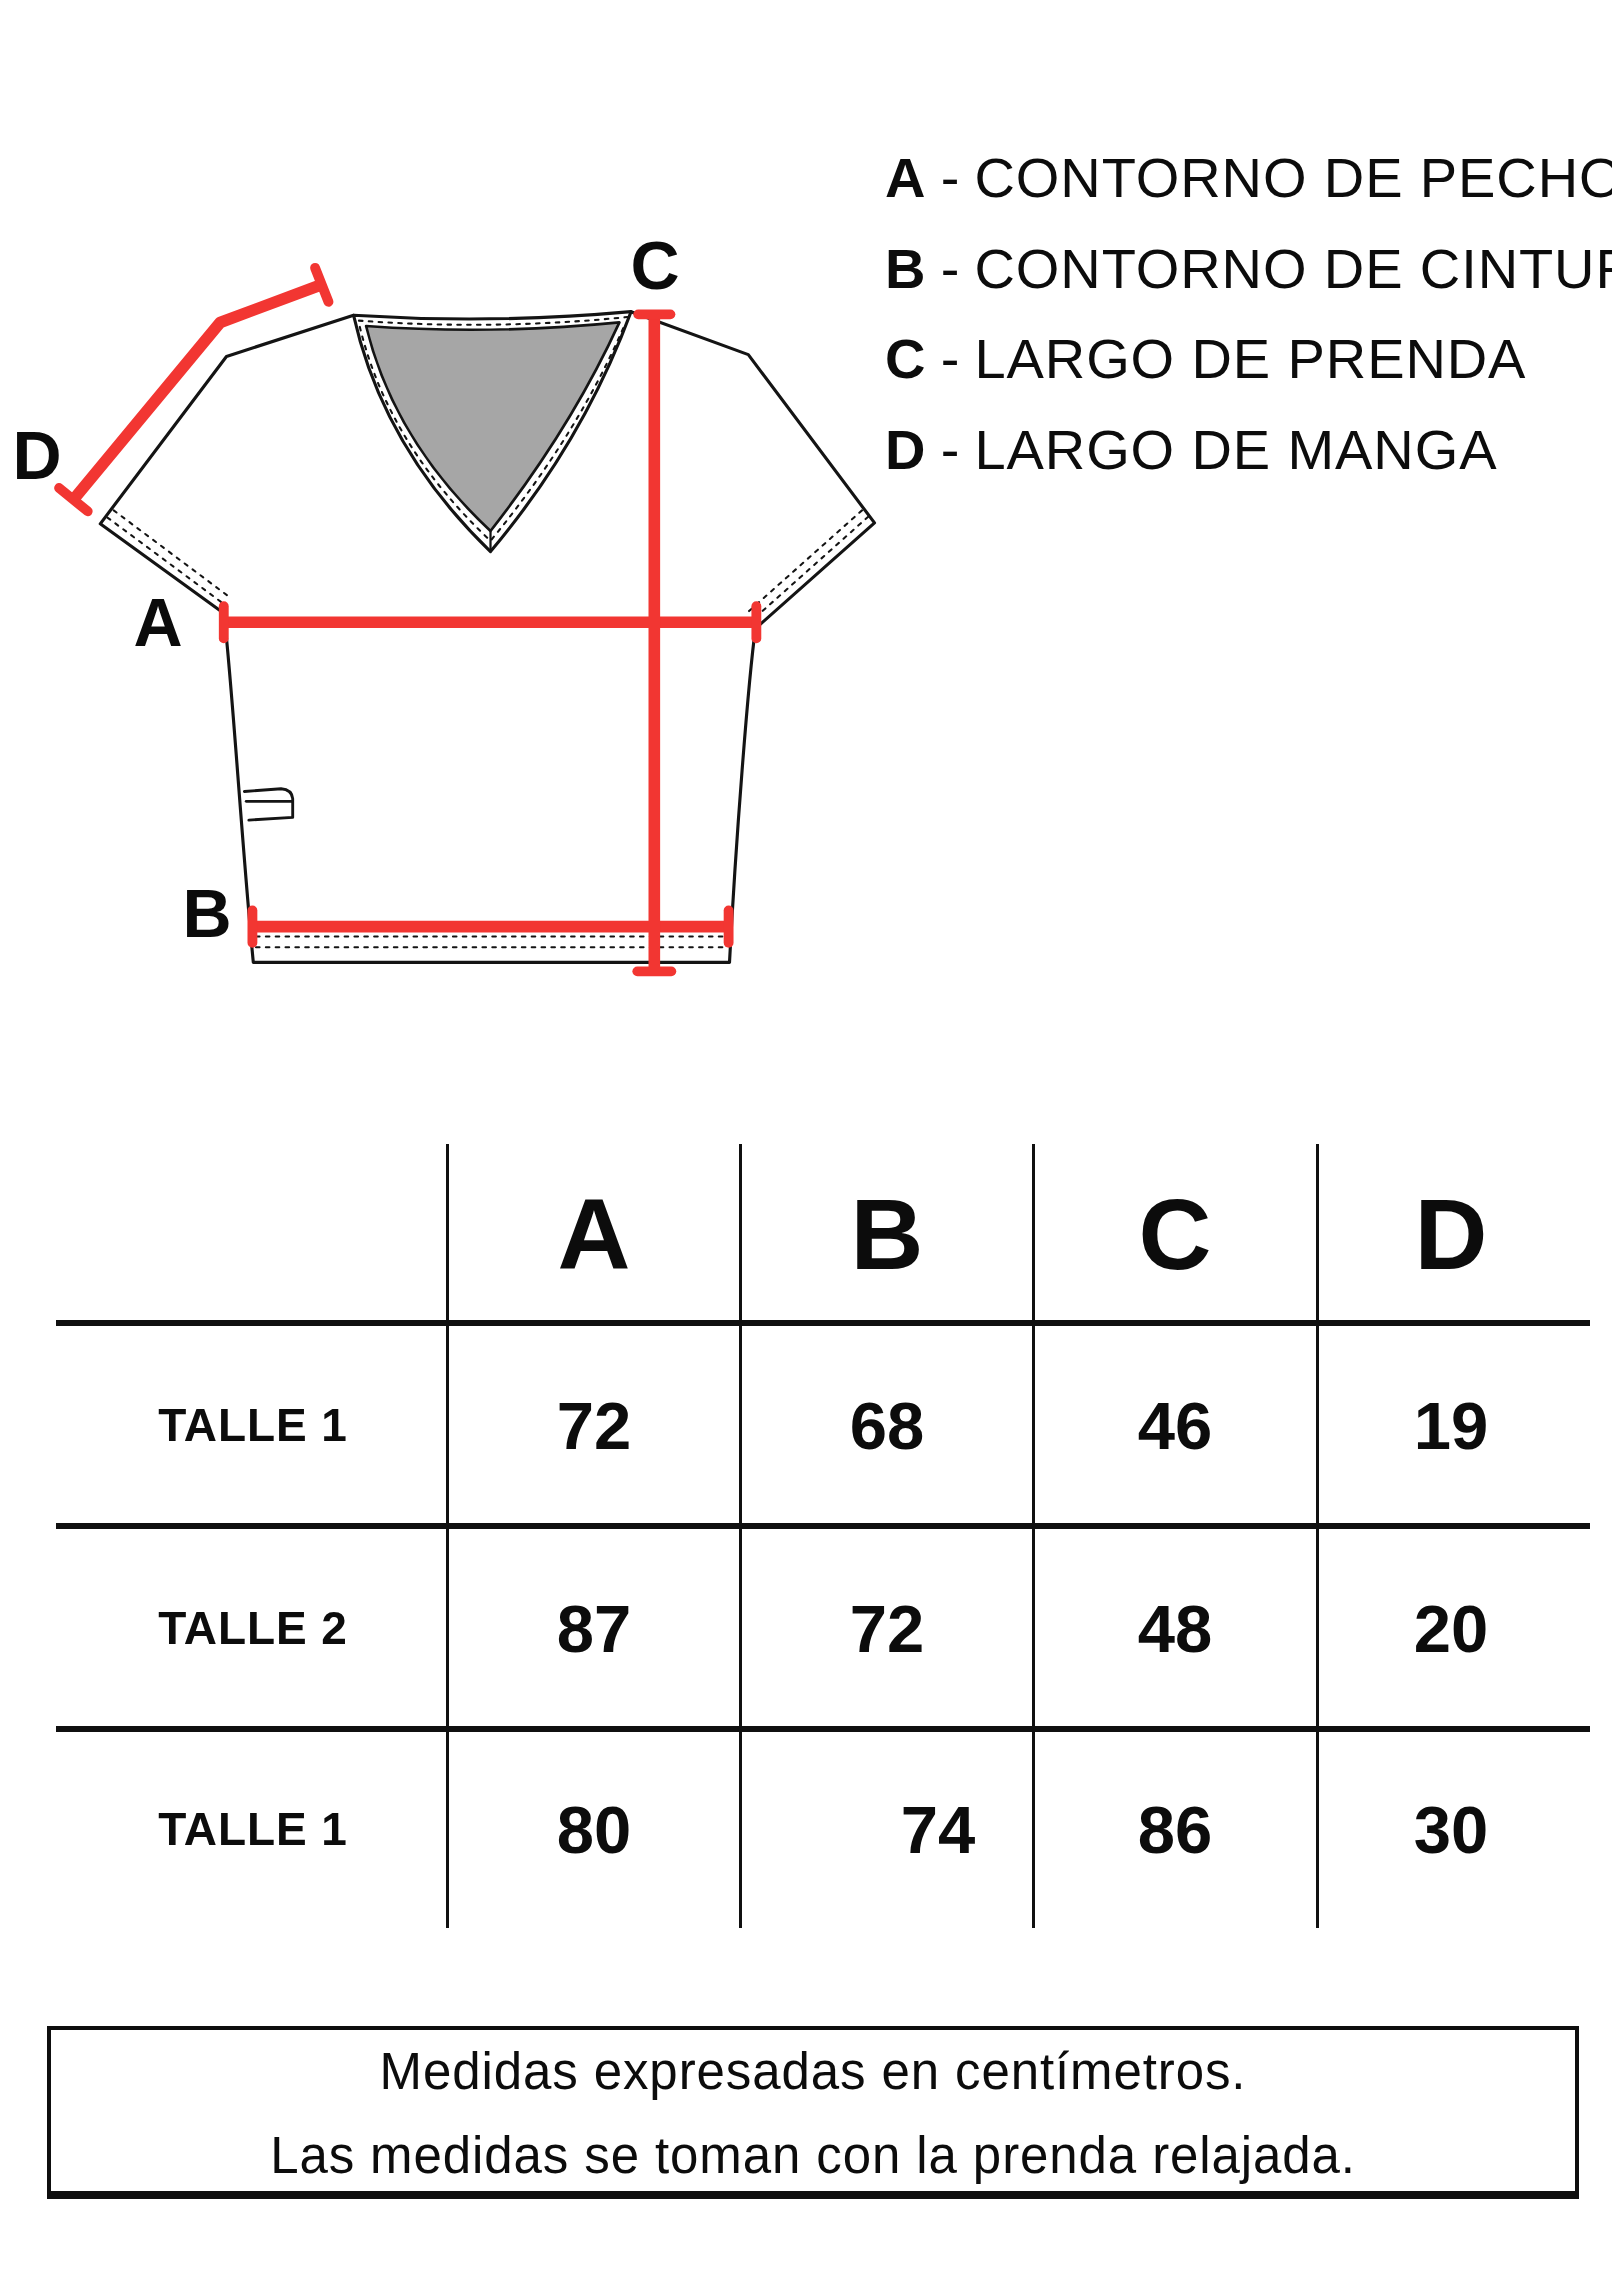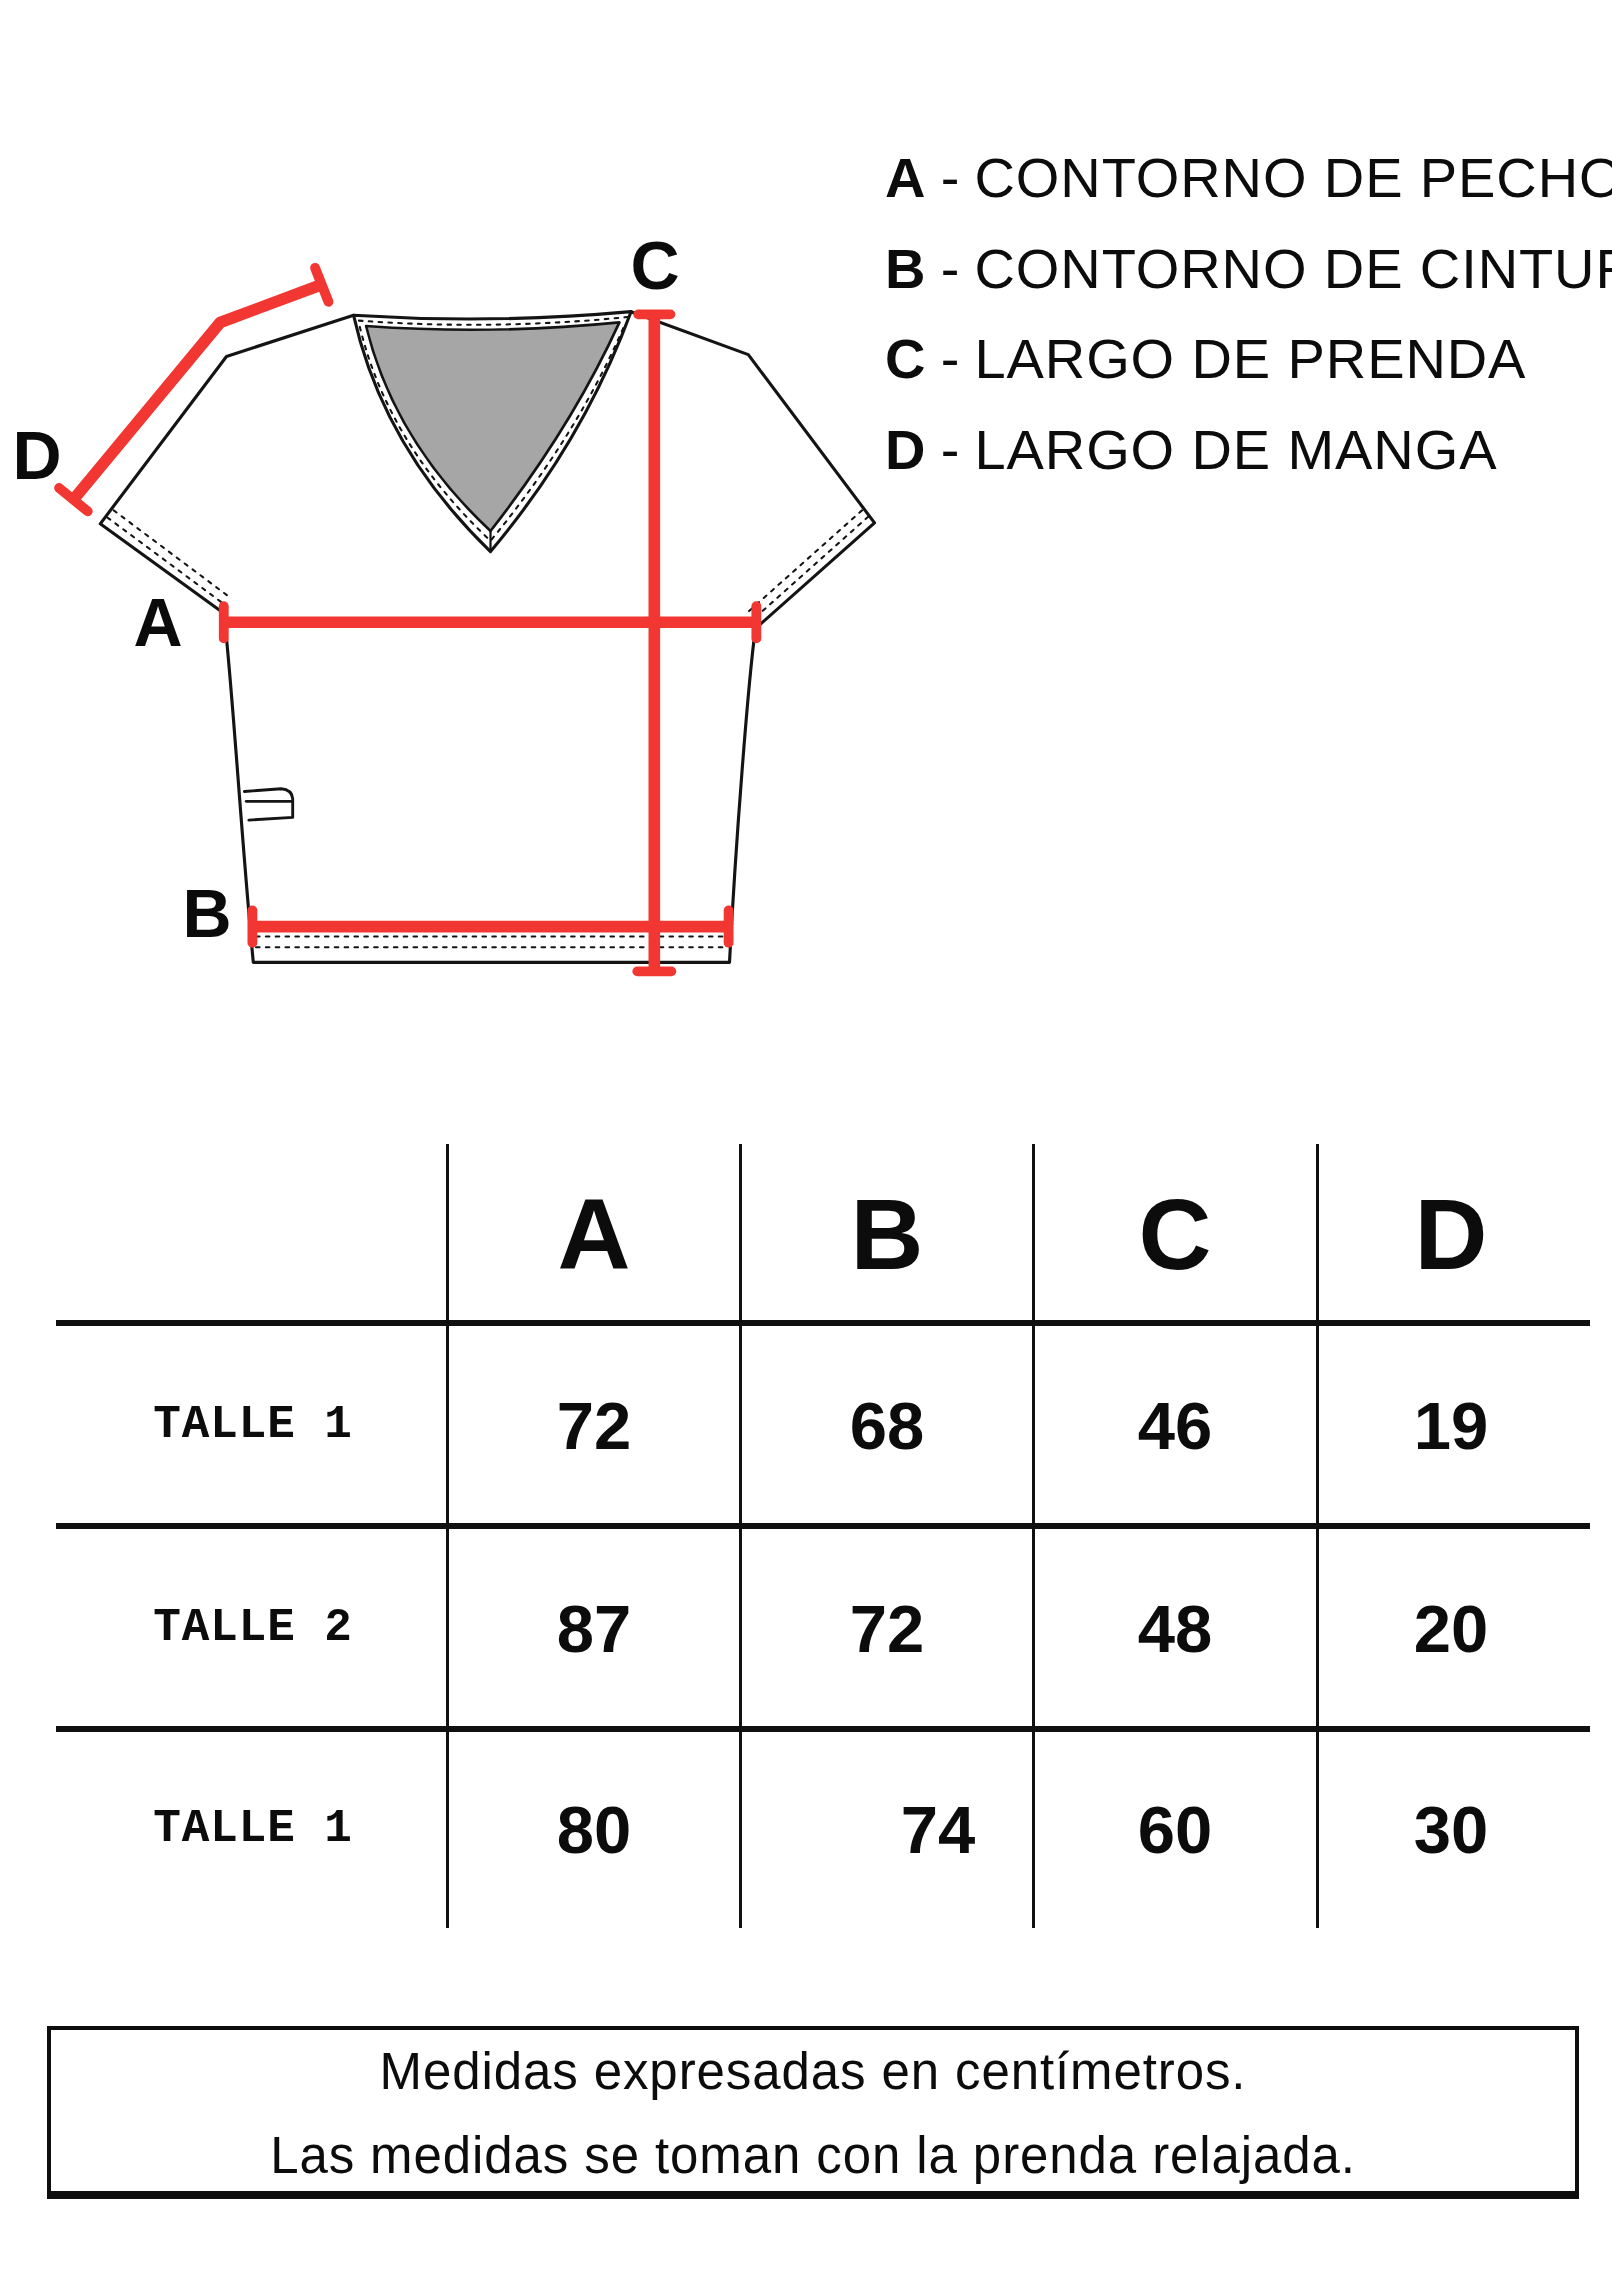--- a/index.html
+++ b/index.html
@@ -20,21 +20,21 @@
   .diagram-svg{position:absolute;left:0;top:152px;width:913px;height:860px;}
   .dlabel{
     position:absolute;transform:translate(-50%,-50%);
     font-size:68px;font-weight:700;line-height:1;color:#0b0b0b;
   }
   
   .vline{position:absolute;width:2.7px;background:#101010;}
   .hline{position:absolute;height:6.3px;background:#101010;}
   .cell{position:absolute;transform:translate(-50%,-50%);white-space:nowrap;}
   .col-head{font-size:101px;font-weight:700;}
-  .row-head{font-size:46px;font-weight:700;letter-spacing:0.9px;font-family:Liberation Mono, monospace;}
+  .row-head{font-size:46px;font-weight:700;letter-spacing:0.9px;}
   .num{font-size:67px;font-weight:700;}
   
   .footer-box{
     position:absolute;left:47px;top:2026px;width:1524px;height:161px;
     border:4.5px solid #0e0e0e;border-bottom-width:8px;background:#ffffff;
   }
   .footer-line{
     position:absolute;transform:translate(-50%,-50%);
     font-size:51px;font-weight:400;white-space:nowrap;letter-spacing:0.9px;
   }
@@ -131,19 +131,19 @@
 
 <div class="cell row-head" style="left:253px;top:1628px">TALLE 2</div>
 <div class="cell num" style="left:594px;top:1628px">87</div>
 <div class="cell num" style="left:887px;top:1628px">72</div>
 <div class="cell num" style="left:1175px;top:1628px">48</div>
 <div class="cell num" style="left:1451px;top:1628px">20</div>
 
 <div class="cell row-head" style="left:253px;top:1829px">TALLE 1</div>
 <div class="cell num" style="left:594px;top:1829px">80</div>
 <div class="cell num" style="left:938px;top:1829px">74</div>
-<div class="cell num" style="left:1175px;top:1829px">60</div>
+<div class="cell num" style="left:1175px;top:1829px">86</div>
 <div class="cell num" style="left:1451px;top:1829px">30</div>
 
 <div class="footer-box"></div>
 <div class="footer-line" style="left:813px;top:2071px">Medidas expresadas en centímetros.</div>
 <div class="footer-line" style="left:813px;top:2155px">Las medidas se toman con la prenda relajada.</div>
 
 
 </body></html>

